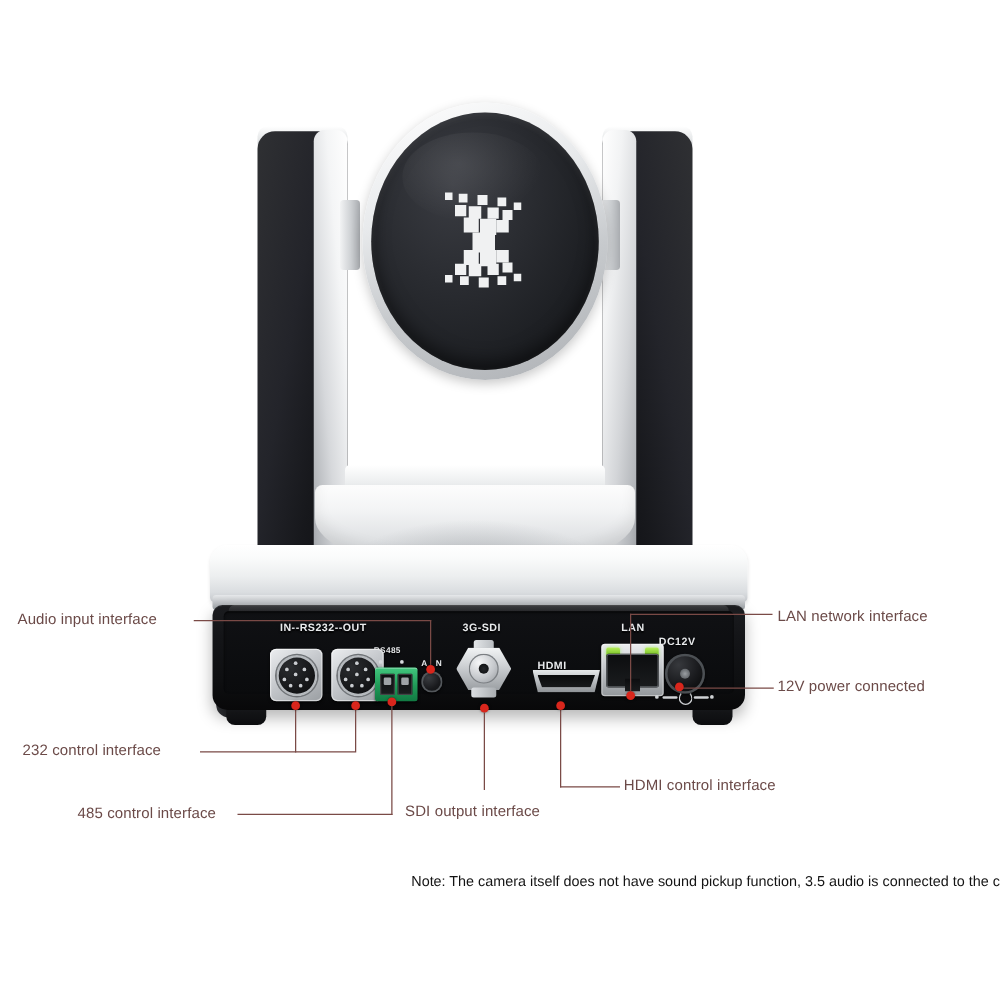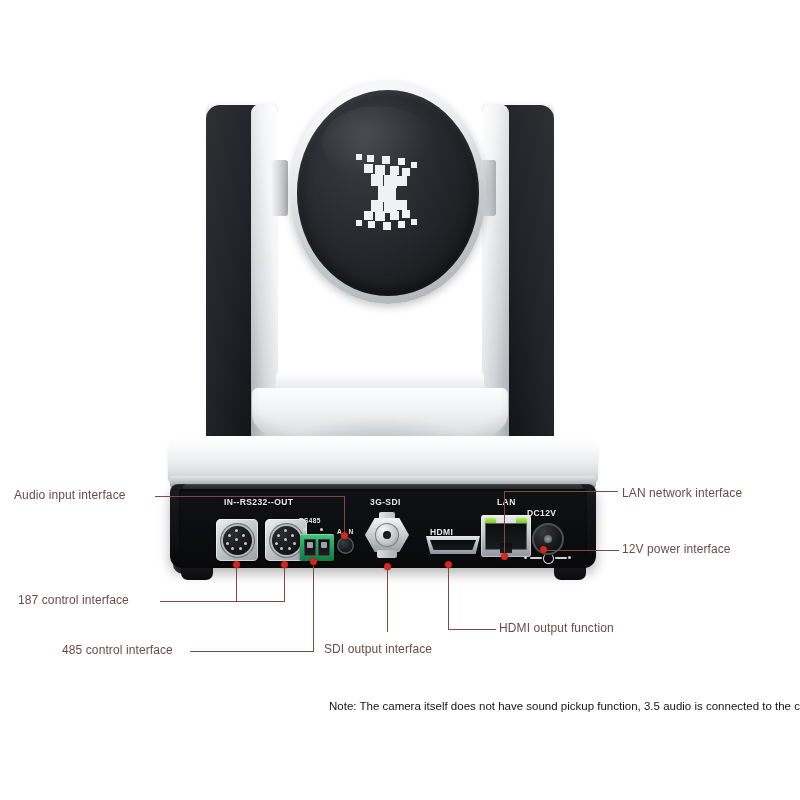--- a/index.html
+++ b/index.html
@@ -442,45 +442,45 @@
       <div class="dotp" style="left:44px;top:4px;"></div>
     </div>
 
   </div>
 
   <div class="ann" style="left:14px;top:488px;">Audio input interface</div>
   <div class="lead h" style="left:155px;top:496px;width:190px;"></div>
   <div class="lead v" style="left:344px;top:496px;height:40px;"></div>
   <div class="dot" style="left:341px;top:532px;"></div>
 
-  <div class="ann" style="left:18px;top:593px;">187 control interface</div>
+  <div class="ann" style="left:18px;top:593px;">232 control interface</div>
   <div class="lead h" style="left:160px;top:601px;width:124px;"></div>
   <div class="lead v" style="left:236px;top:568px;height:34px;"></div>
   <div class="lead v" style="left:284px;top:568px;height:34px;"></div>
   <div class="dot" style="left:233px;top:561px;"></div>
   <div class="dot" style="left:281px;top:561px;"></div>
 
   <div class="ann" style="left:62px;top:643px;">485 control interface</div>
   <div class="lead h" style="left:190px;top:651px;width:124px;"></div>
   <div class="lead v" style="left:313px;top:564px;height:88px;"></div>
   <div class="dot" style="left:310px;top:558px;"></div>
 
   <div class="ann" style="left:324px;top:642px;">SDI output interface</div>
   <div class="lead v" style="left:387px;top:570px;height:62px;"></div>
   <div class="dot" style="left:384px;top:563px;"></div>
 
-  <div class="ann" style="left:499px;top:621px;">HDMI output function</div>
+  <div class="ann" style="left:499px;top:621px;">HDMI control interface</div>
   <div class="lead h" style="left:448px;top:629px;width:48px;"></div>
   <div class="lead v" style="left:448px;top:568px;height:62px;"></div>
   <div class="dot" style="left:445px;top:561px;"></div>
 
   <div class="ann" style="left:622px;top:486px;">LAN network interface</div>
   <div class="lead h" style="left:504px;top:491px;width:114px;"></div>
   <div class="lead v" style="left:504px;top:491px;height:67px;"></div>
   <div class="dot" style="left:501px;top:553px;"></div>
 
-  <div class="ann" style="left:622px;top:542px;">12V power interface</div>
+  <div class="ann" style="left:622px;top:542px;">12V power connected</div>
   <div class="lead h" style="left:543px;top:550px;width:76px;"></div>
   <div class="dot" style="left:540px;top:546px;"></div>
 
   <div class="note" style="left:329px;top:700px;">Note: The camera itself does not have sound pickup function, 3.5 audio is connected to the camera</div>
 
 </div>
 
 </body></html>

